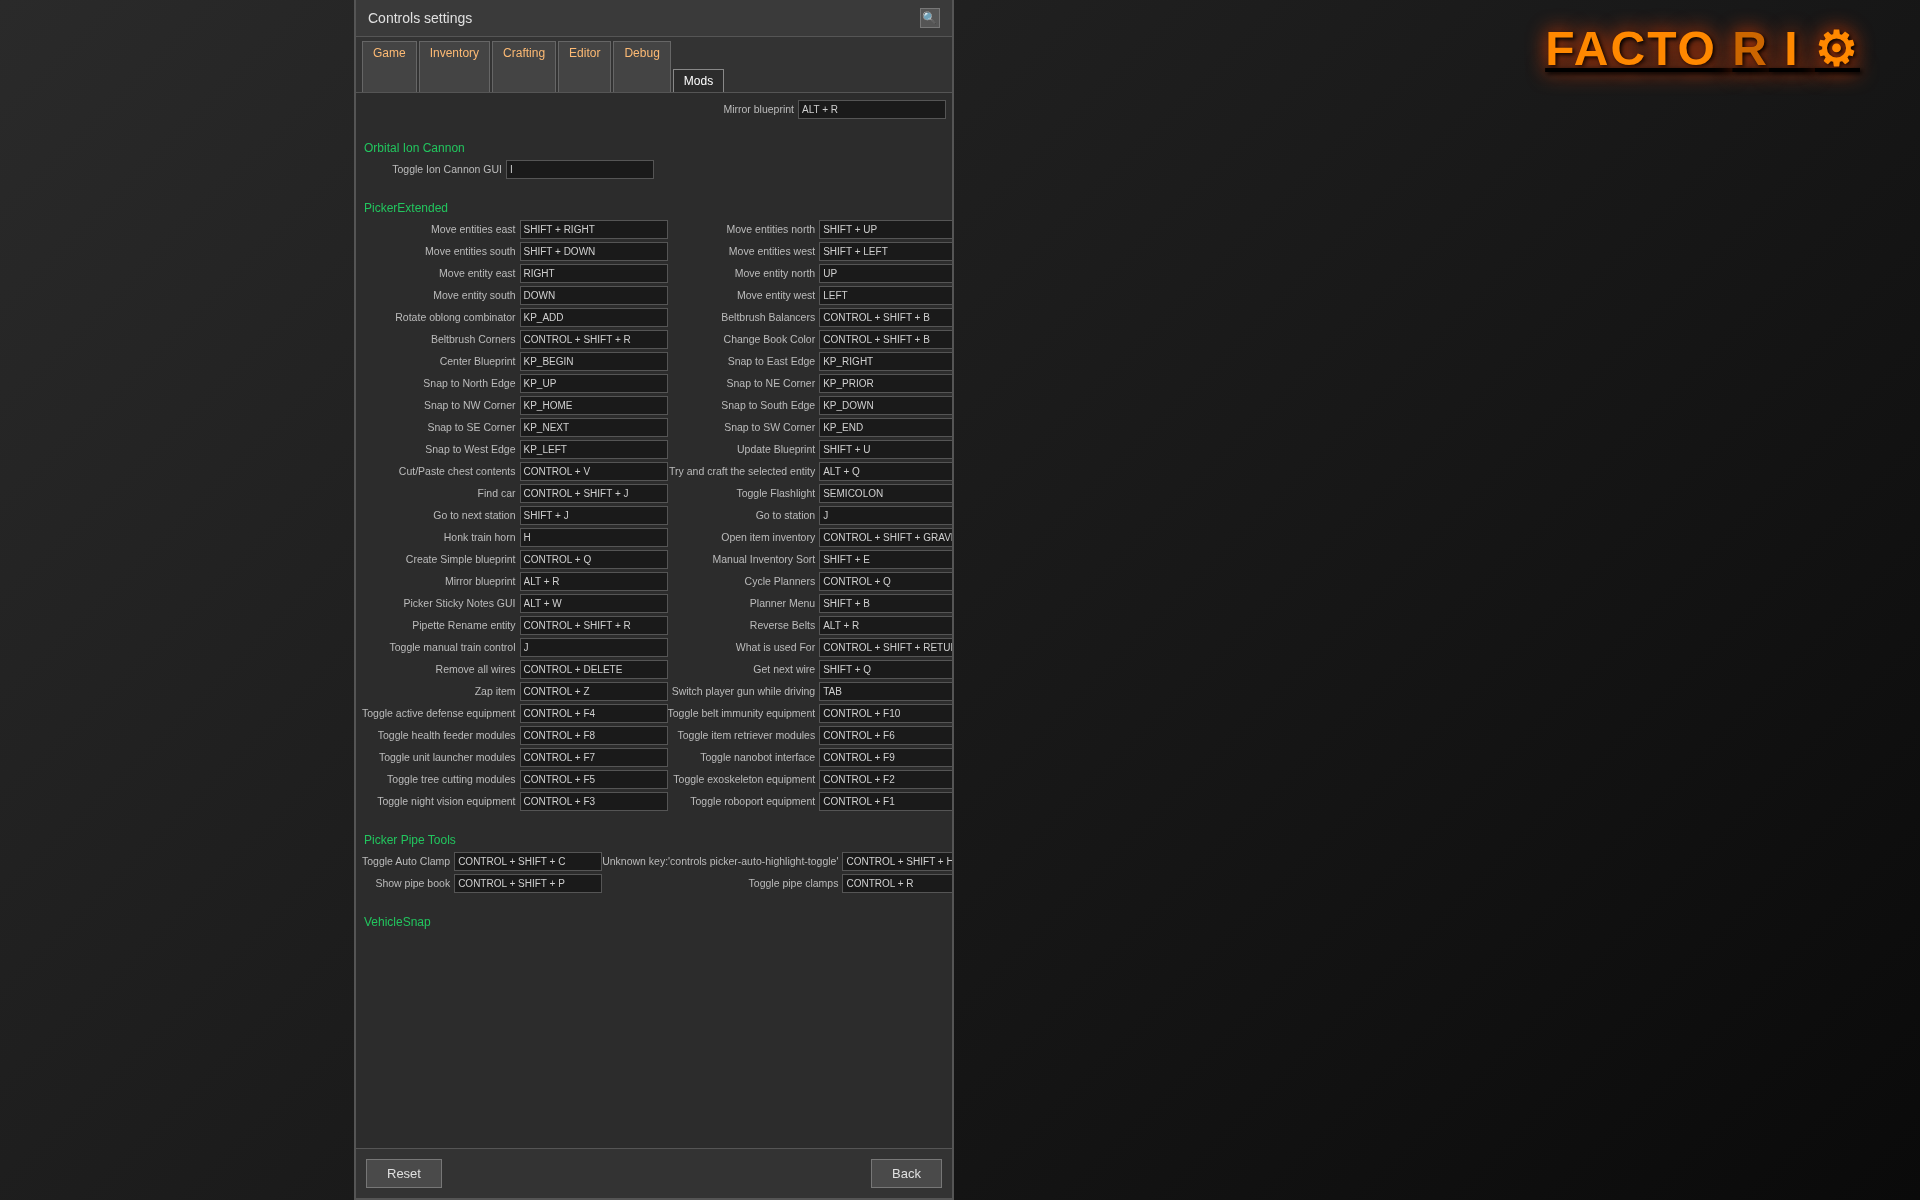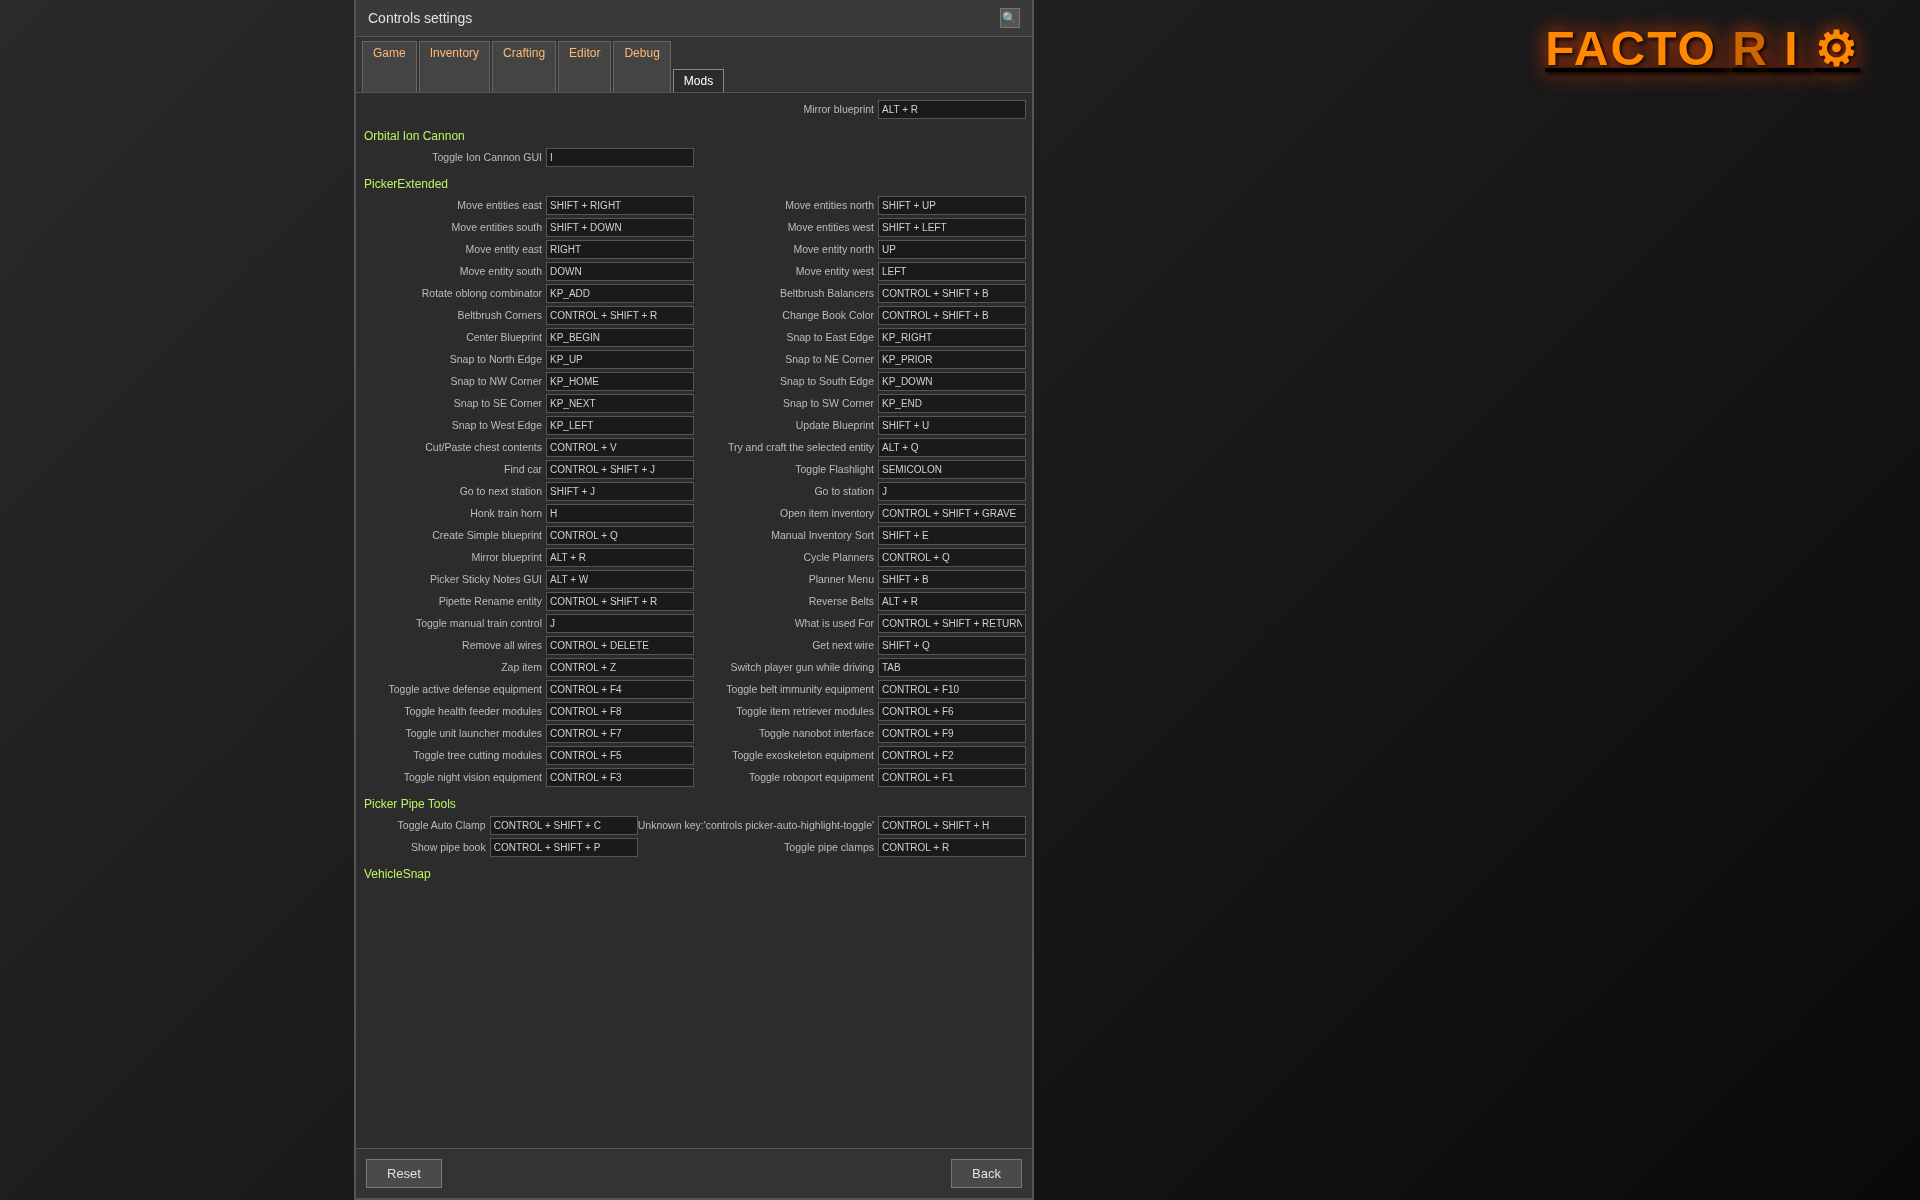--- a/index.html
+++ b/index.html
@@ -37,21 +37,21 @@
       text-shadow: 2px 2px 4px #000, 0 0 20px #ff4400;
       letter-spacing: 2px;
       font-family: 'Arial Black', sans-serif;
     }
 
     
     .panel {
       position: absolute;
       top: 0;
       left: 354px;
-      width: 680px;
+      width: 600px;
       height: 1200px;
       background: #2c2c2c;
       border: 2px solid #555;
       border-top: none;
     }
 
     .panel-title {
       background: #3a3a3a;
       padding: 8px 12px;
       font-size: 14px;
@@ -108,24 +108,24 @@
 
     
     .content {
       overflow-y: auto;
       height: calc(100% - 90px);
       padding: 6px;
     }
 
     
     .section-header {
-      color: #bef264;
+      color: #22c55e;
       font-size: 12px;
       padding: 4px 2px;
-      margin-top: 4px;
+      margin-top: 16px;
     }
 
     
     .panel-footer {
       position: absolute;
       bottom: 0;
       left: 0;
       right: 0;
       height: 50px;
       background: #333;

